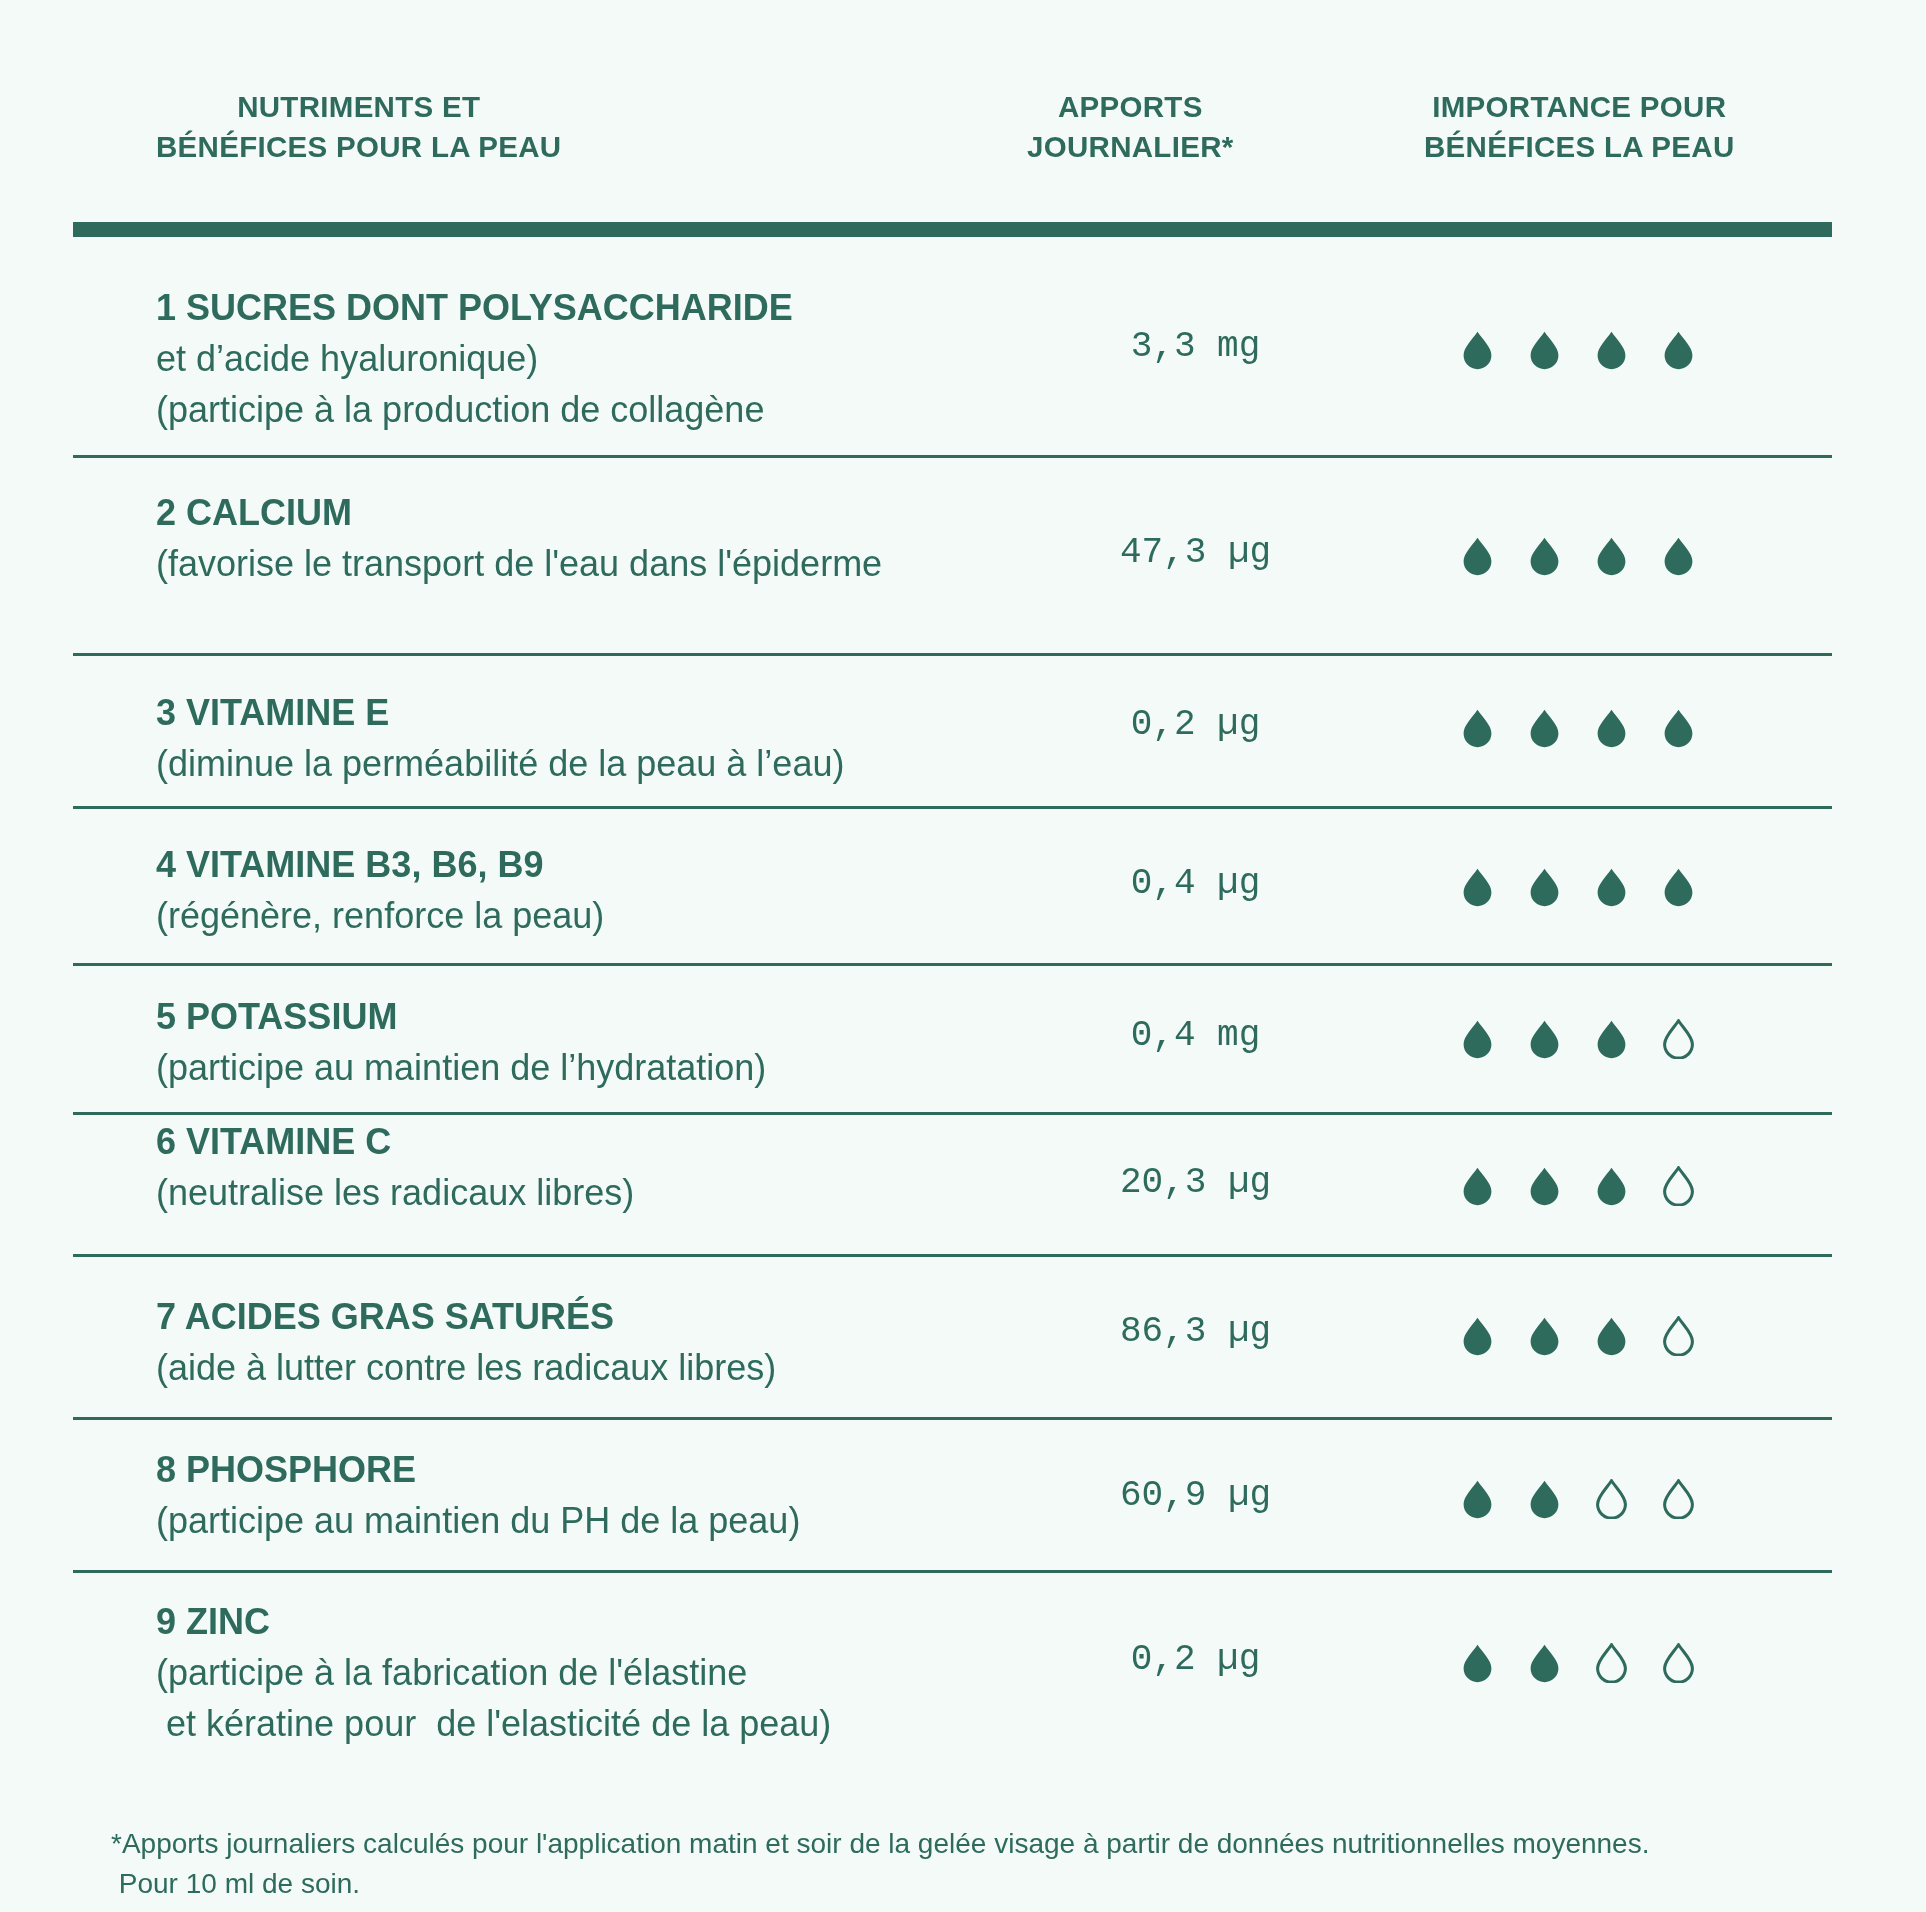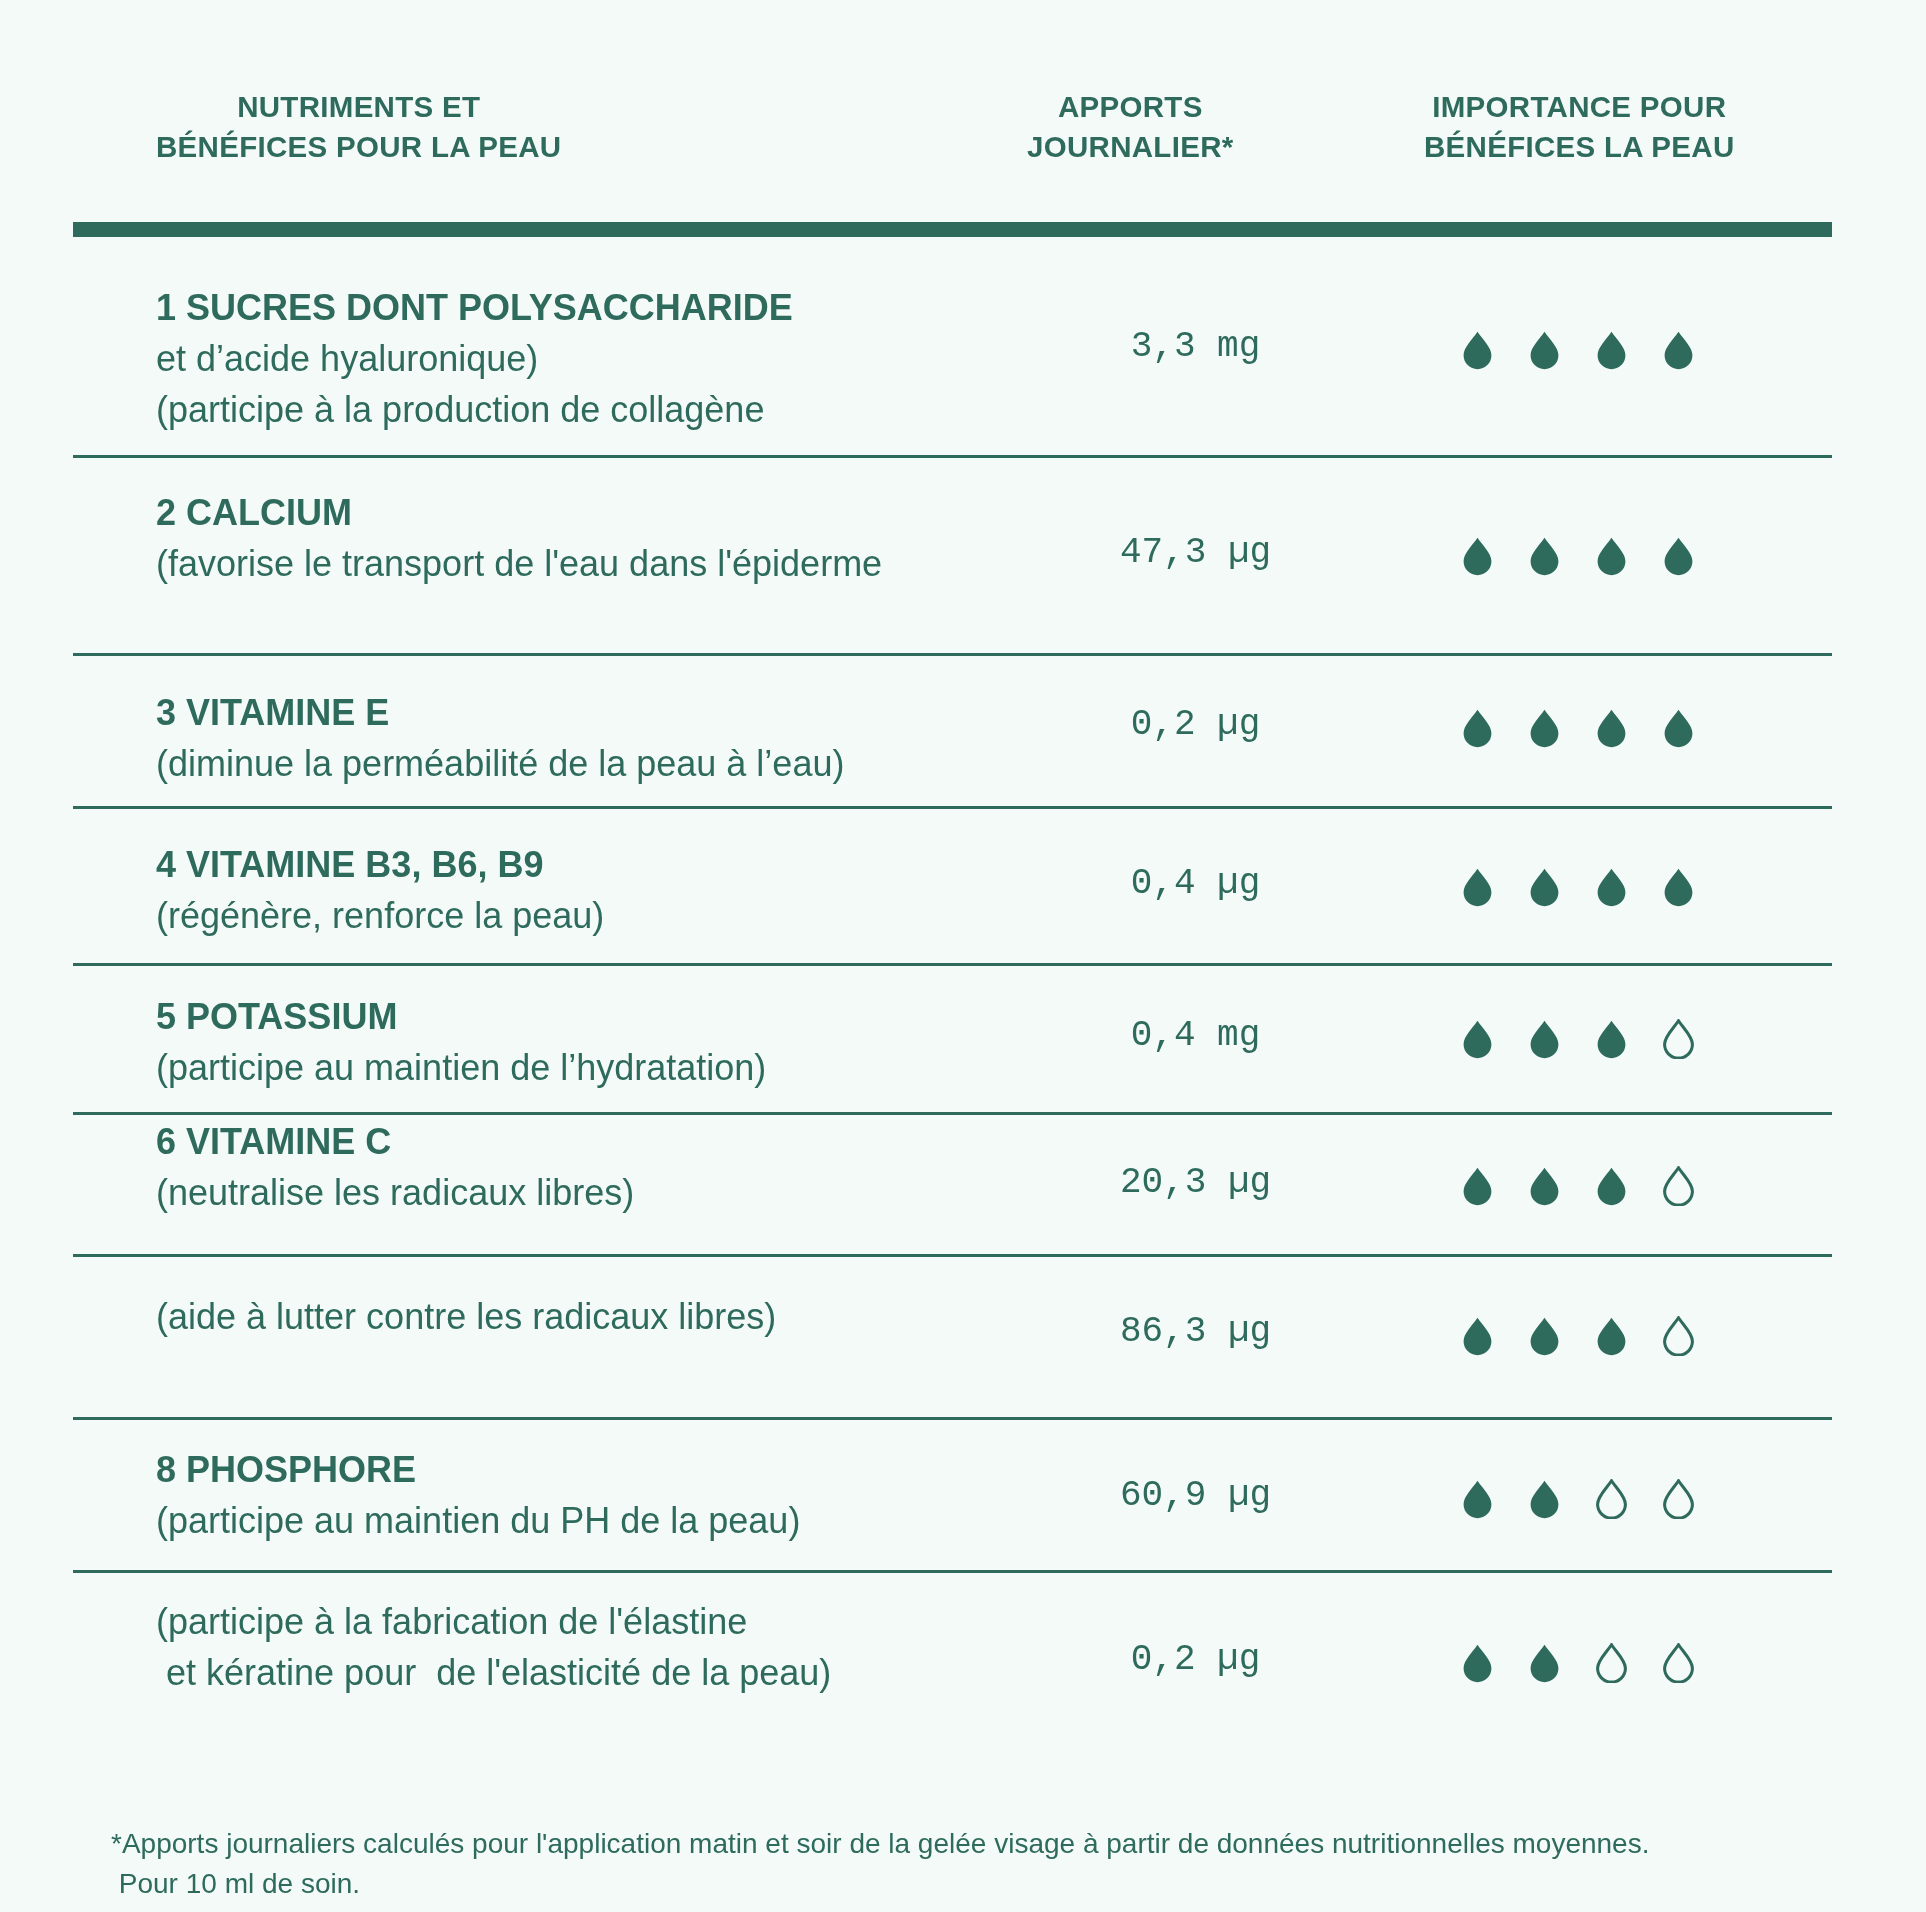--- a/index.html
+++ b/index.html
@@ -246,20 +246,21 @@
         <span>
           <svg class="drop" viewBox="0 0 40 46">
             <path d="M20 2 C14 11 4 20 4 29 A16 16 0 0 0 36 29 C36 20 26 11 20 2 Z" fill="none" stroke="#2e6b5c" stroke-width="3.5"></path>
           </svg>
         </span>
       </div>
       <div class="sep" style="top:1254px"></div>
     </div>
     <div class="row" style="top: 0px;">
       <div class="name" style="top:1291px">
+       <span class="title">7 ACIDES GRAS SATURÉS</span>
        <span class="desc">(aide à lutter contre les radicaux libres)</span>
      </div>
      <div class="val" style="top:1311px">86,3 µg</div>
      <div class="drops" style="top:1316px">
         <span>
           <svg class="drop" viewBox="0 0 40 46">
             <path d="M20 2 C14 11 4 20 4 29 A16 16 0 0 0 36 29 C36 20 26 11 20 2 Z" fill="#2e6b5c"></path>
           </svg>
         </span>
         <span>
@@ -305,20 +306,21 @@
         <span>
           <svg class="drop" viewBox="0 0 40 46">
             <path d="M20 2 C14 11 4 20 4 29 A16 16 0 0 0 36 29 C36 20 26 11 20 2 Z" fill="none" stroke="#2e6b5c" stroke-width="3.5"></path>
           </svg>
         </span>
       </div>
       <div class="sep" style="top:1570px"></div>
     </div>
     <div class="row" style="top: 0px;">
       <div class="name" style="top:1596px">
+       <span class="title">9 ZINC</span>
        <span class="desc">(participe à la fabrication de l'élastine</span>
         <span class="desc"> et kératine pour  de l'elasticité de la peau)</span>
      </div>
      <div class="val" style="top:1639px">0,2 µg</div>
      <div class="drops" style="top:1643px">
         <span>
           <svg class="drop" viewBox="0 0 40 46">
             <path d="M20 2 C14 11 4 20 4 29 A16 16 0 0 0 36 29 C36 20 26 11 20 2 Z" fill="#2e6b5c"></path>
           </svg>
         </span>

